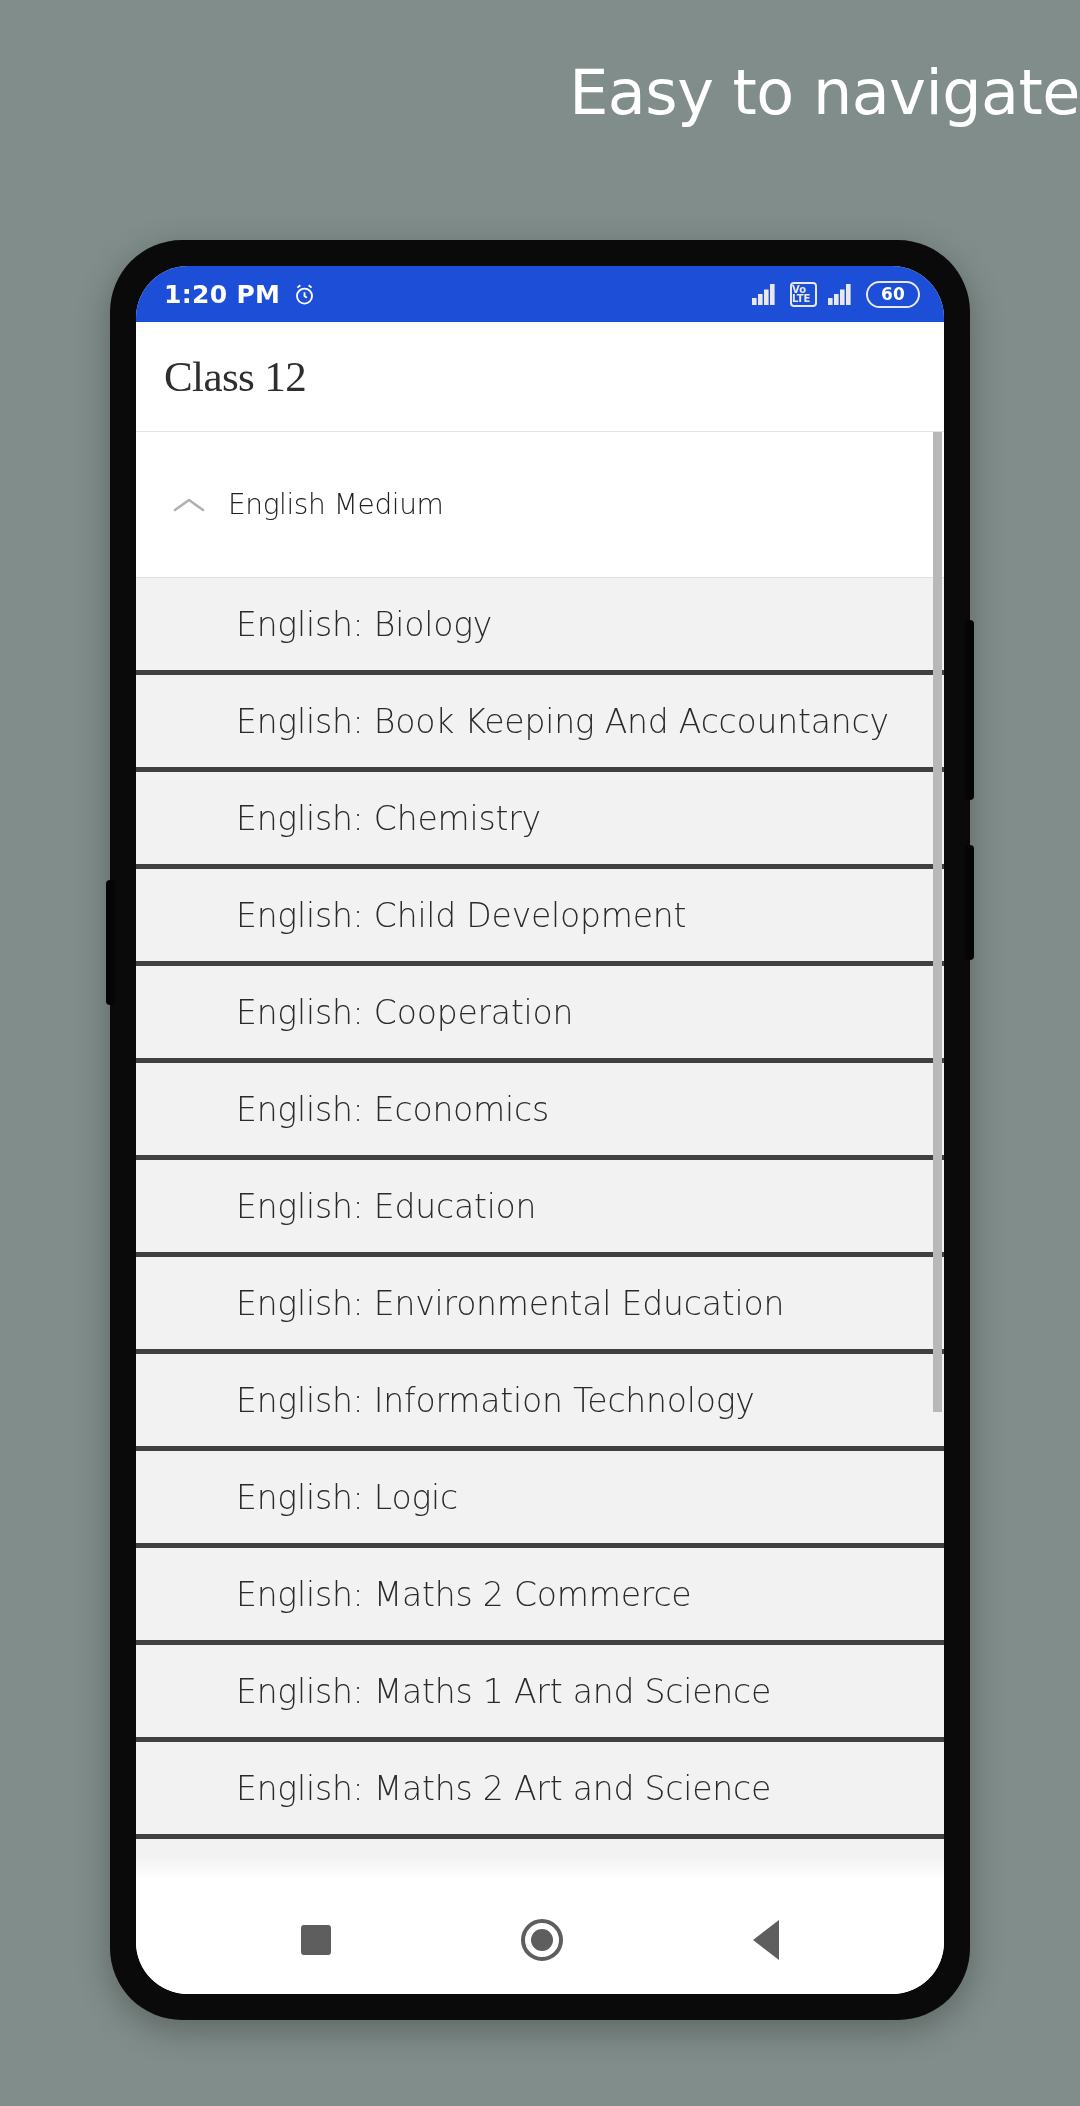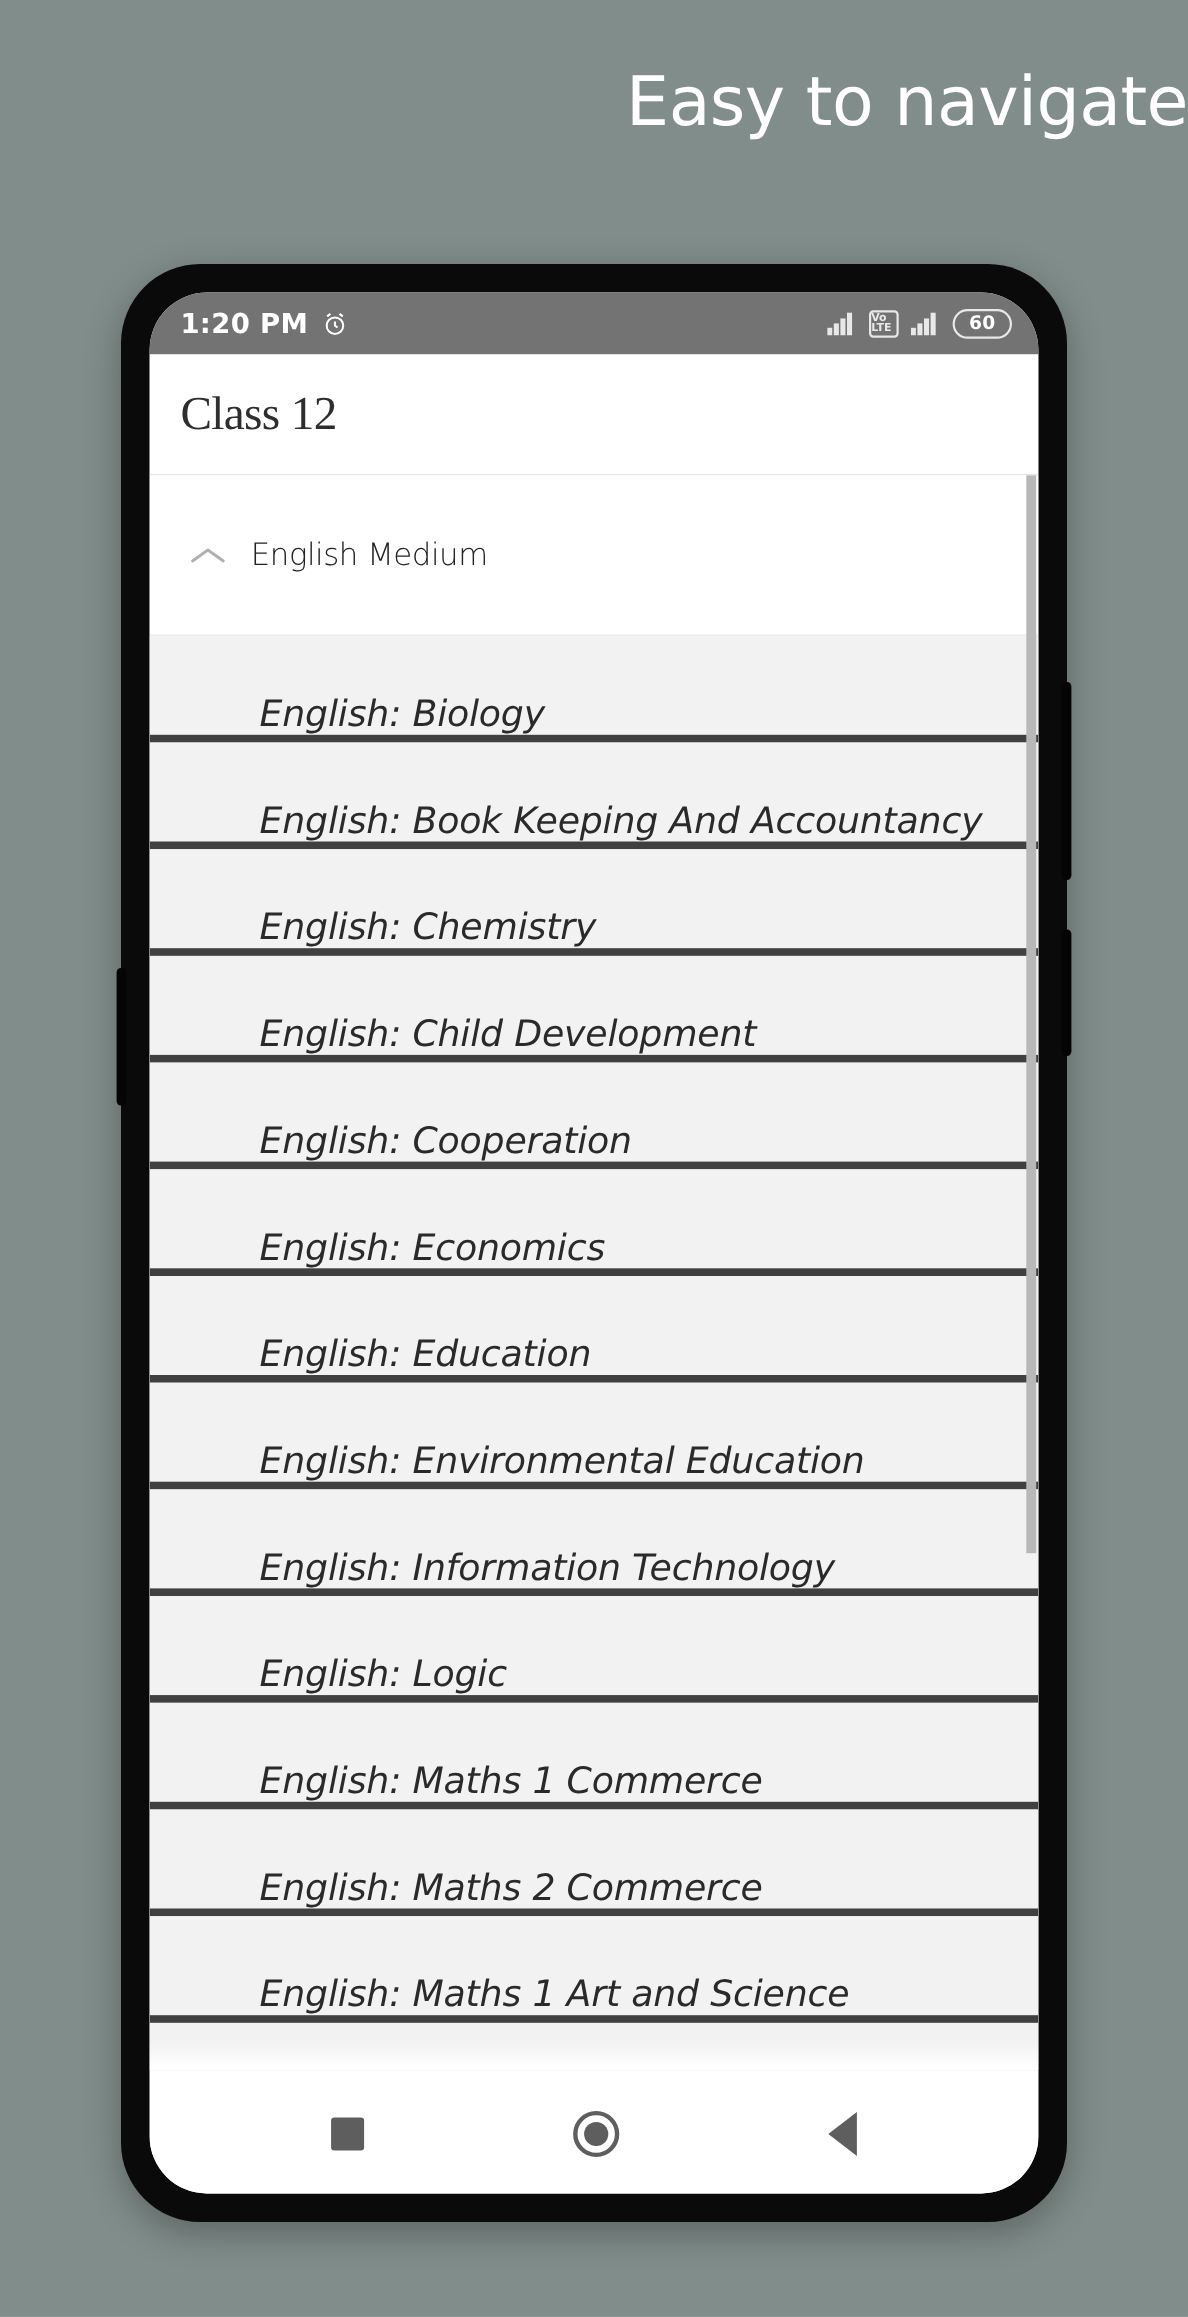--- a/index.html
+++ b/index.html
@@ -58,21 +58,21 @@
   .btn-right-b {
     position:absolute; right:-4px; top:605px;
     width:9px; height:115px;
     background:#050505; border-radius:4px;
   }
 
   
   .statusbar {
     position:relative;
     height:56px;
-    background:#737373;
+    background:#1d4ed8;
     display:flex; align-items:center;
     justify-content:space-between;
     padding:0 24px 0 28px;
     color:#ffffff;
   }
   .sb-left { display:flex; align-items:center; gap:12px; }
   .sb-time { font-size:25px; font-weight:bold; letter-spacing:0.3px; }
   .sb-right { display:flex; align-items:center; gap:11px; }
 
   .icon-alarm { width:25px; height:25px; display:block; }
@@ -131,25 +131,24 @@
   }
   .chevron-up { width:34px; height:20px; display:block; flex:none; }
   .section-title {
     font-size:28px; font-weight:300;
     color:#222222; letter-spacing:-0.4px;
   }
 
   .list { background:#f2f2f2; }
   .list-item {
     height:97px;
-    display:flex; align-items:flex-end;
+    display:flex; align-items:center;
     padding-left:100px;
-    border-bottom:7px solid #404040;
+    border-bottom:5px solid #404040;
     background:#f2f2f2;
-    font-style:italic;
   }
   .list-item-label {
     font-size:33px;
     font-weight:300;
     color:#2a2a2a;
     letter-spacing:-0.2px;
     white-space:nowrap;
   }
 
   
@@ -285,23 +284,20 @@
             <div class="list-item">
               <span class="list-item-label">English: Environmental Education</span>
             </div>
             <div class="list-item">
               <span class="list-item-label">English: Information Technology</span>
             </div>
             <div class="list-item">
               <span class="list-item-label">English: Logic</span>
             </div>
             <div class="list-item">
-              <span class="list-item-label">English: Maths 1 Commerce</span>
-            </div>
-            <div class="list-item">
               <span class="list-item-label">English: Maths 2 Commerce</span>
             </div>
             <div class="list-item">
               <span class="list-item-label">English: Maths 1 Art and Science</span>
             </div>
             <div class="list-item">
               <span class="list-item-label">English: Maths 2 Art and Science</span>
             </div>
           </div>
 

